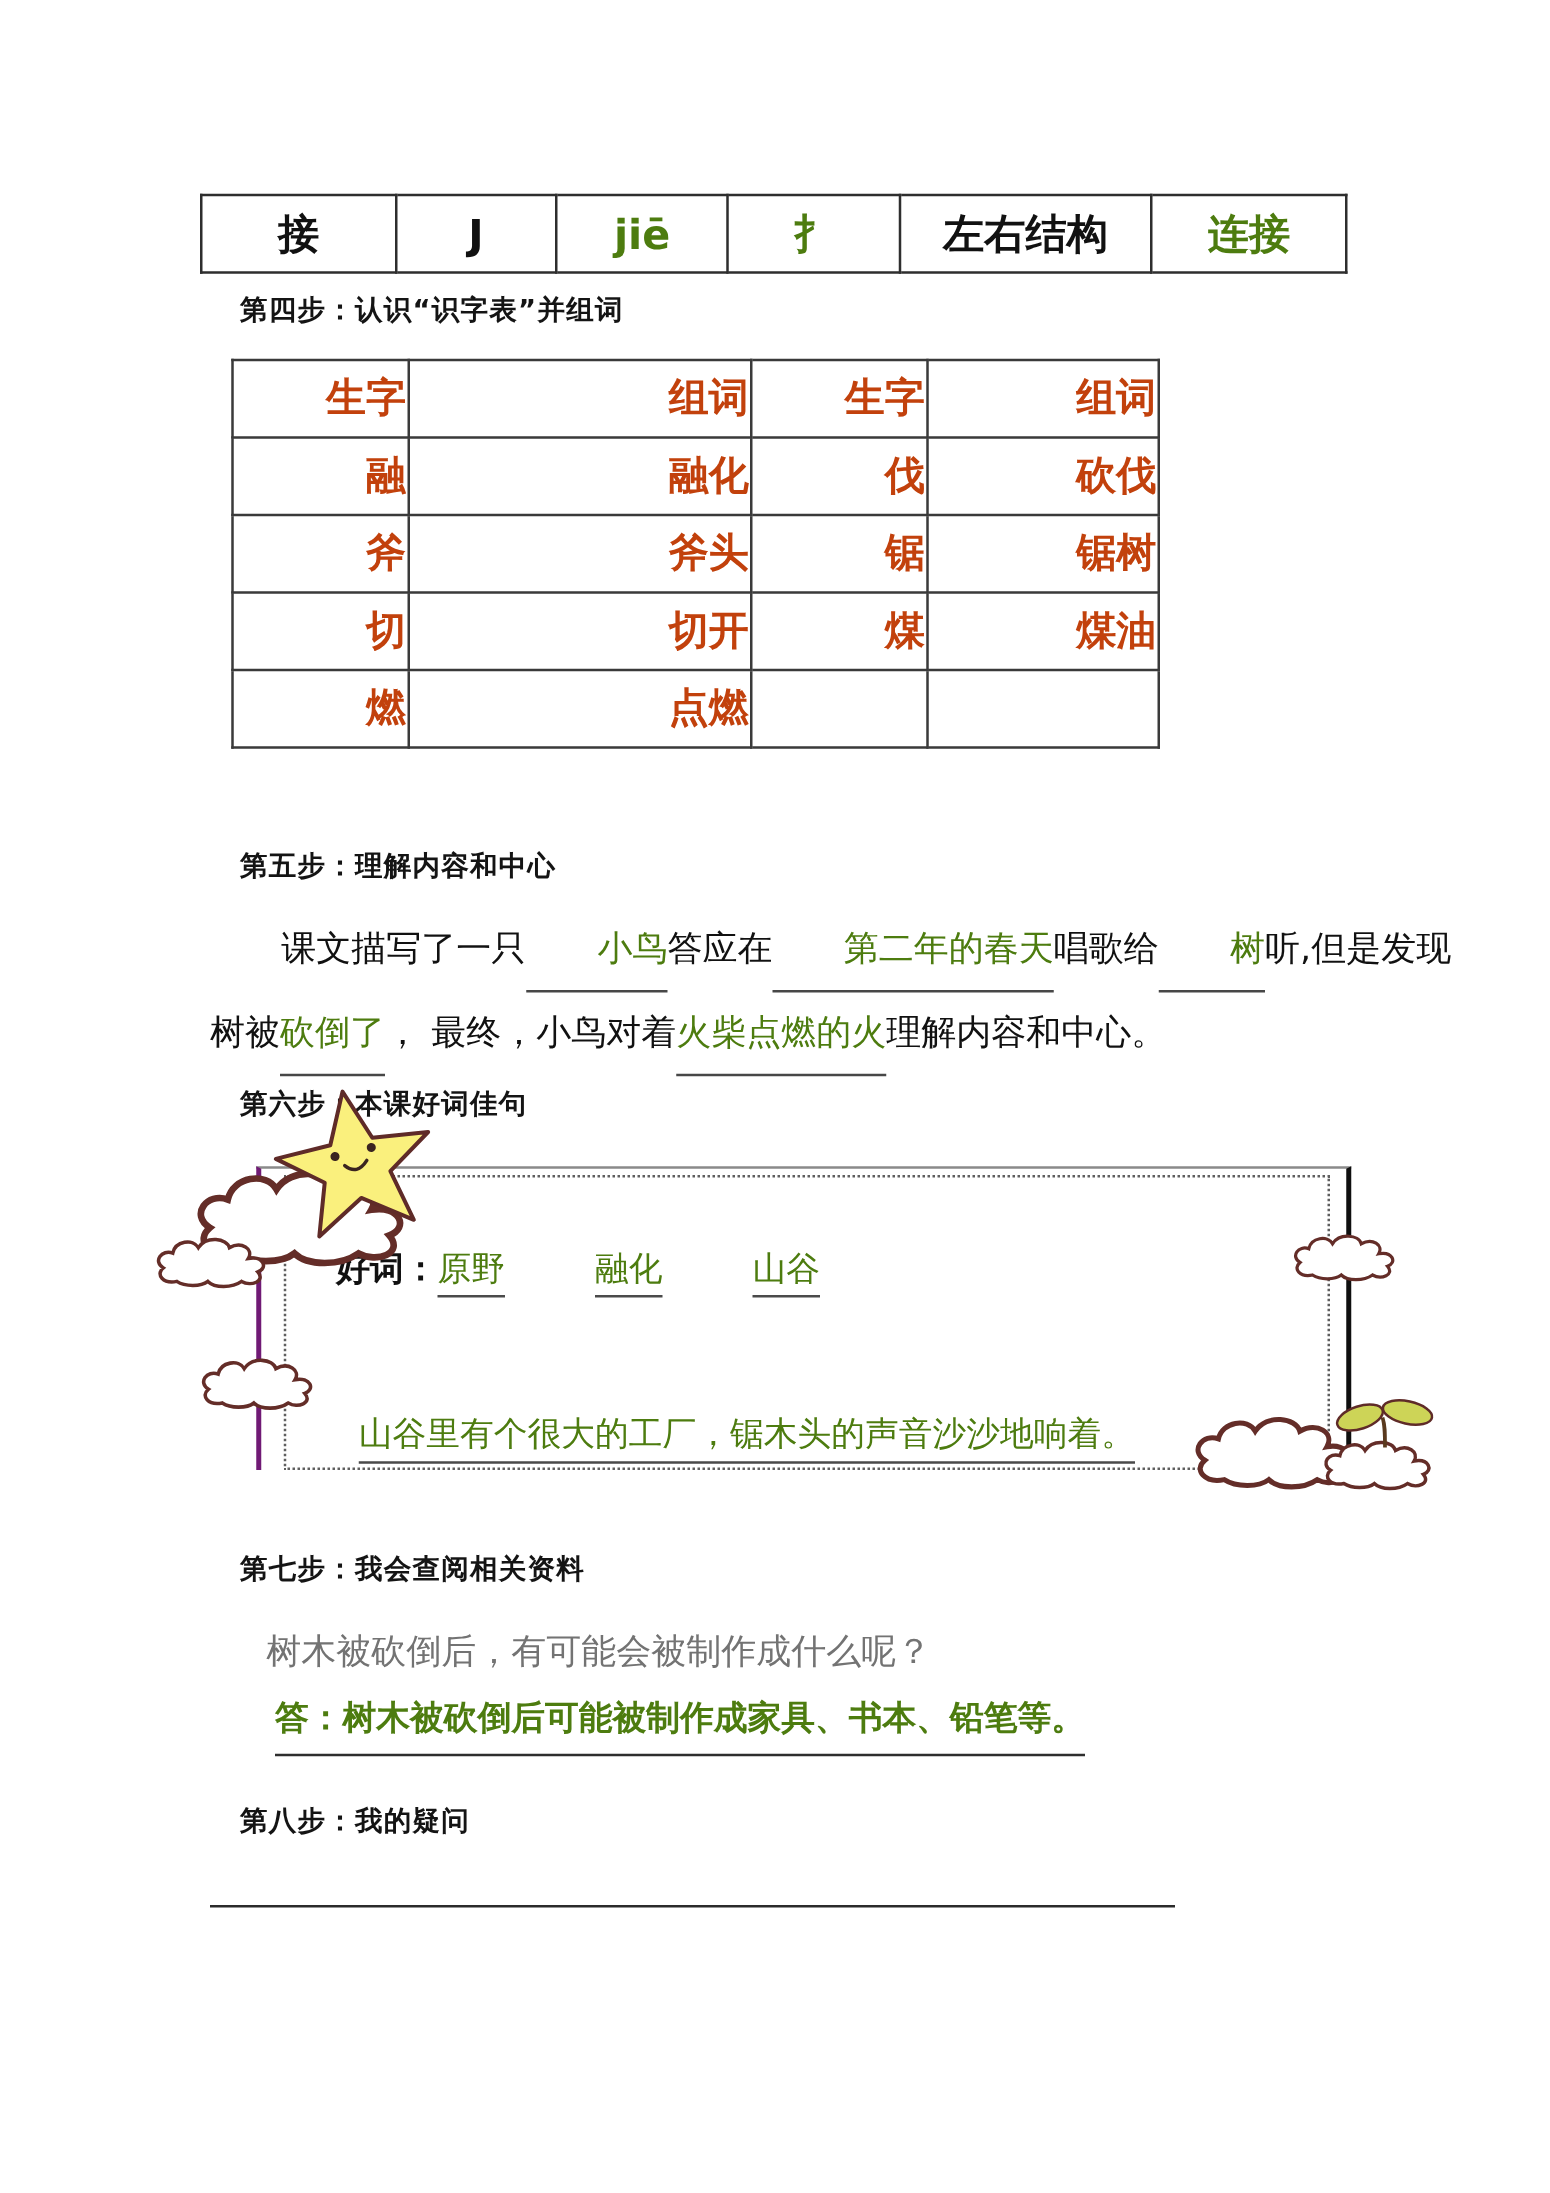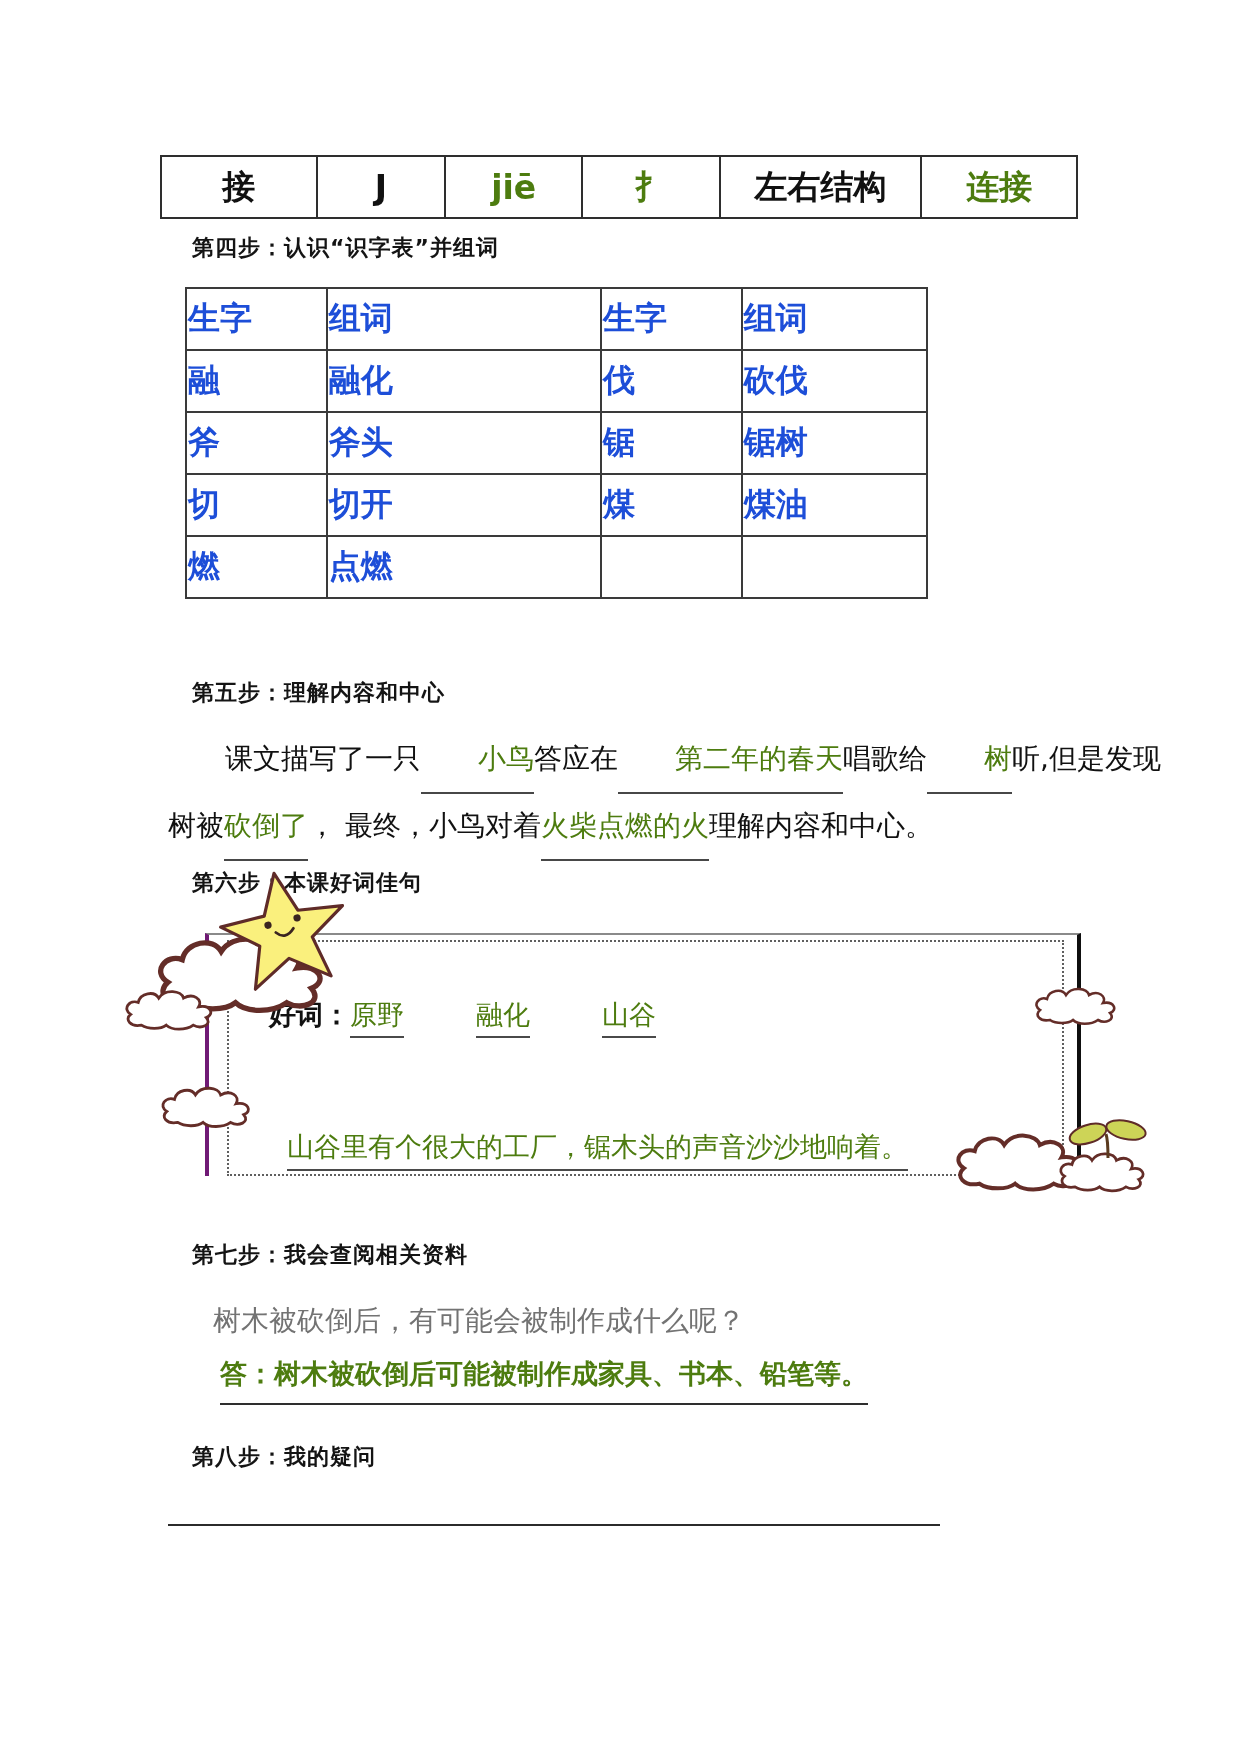--- a/index.html
+++ b/index.html
@@ -10,22 +10,22 @@
   .u{display:inline-block;border-bottom:2px solid #4a4a4a;padding-bottom:4px;}
   .heading{left:170px;font-size:22px;font-weight:bold;color:#141414;letter-spacing:1px;white-space:nowrap;margin-left:22px;}
 
   
   .char-table{left:160px;top:155px;width:918px;border-collapse:collapse;table-layout:fixed;}
   .char-table td{border:2px solid #2e2e2e;height:58px;text-align:center;vertical-align:middle;
                  font-size:33px;font-weight:bold;white-space:nowrap;}
 
   
   .vocab-table{left:185px;top:287px;width:743px;border-collapse:collapse;table-layout:fixed;}
-  .vocab-table td,.vocab-table th{border:2px solid #3a3a3a;height:58px;text-align:left;
-                 vertical-align:middle;font-size:32px;font-weight:bold;color:#1d4ed8;}
+  .vocab-table td,.vocab-table th{border:2px solid #3a3a3a;height:58px;text-align:right;
+                 vertical-align:middle;font-size:32px;font-weight:bold;color:#c2410c;}
 
   .para{left:168px;font-size:28px;line-height:63px;width:912px;color:#111;}
   .pline{white-space:nowrap;}
   .pline.indent{text-indent:57px;text-align:center;}
   .pline .u{padding-bottom:2px;border-bottom-color:#474747;}
 
   
   .deco-box{left:205px;top:933px;width:868px;height:241px;
             border-top:2px solid #8a8a8a;border-left:4px solid #701a75;border-right:4px solid #0f0f0f;
             background:transparent;z-index:1;}

